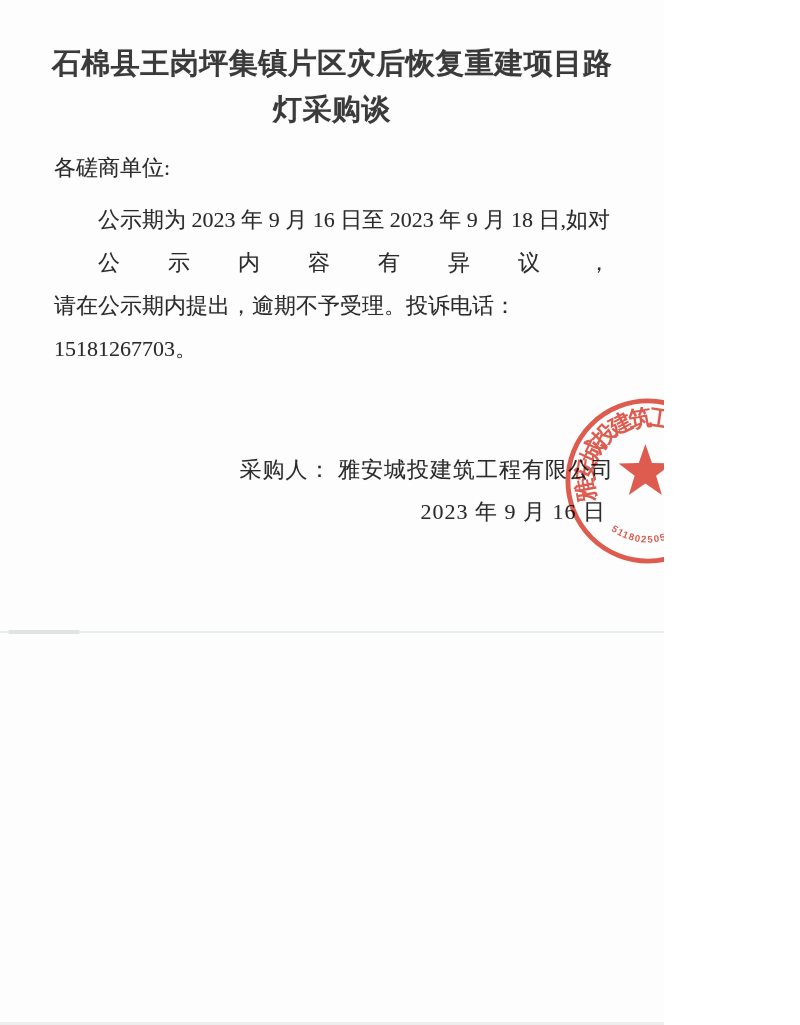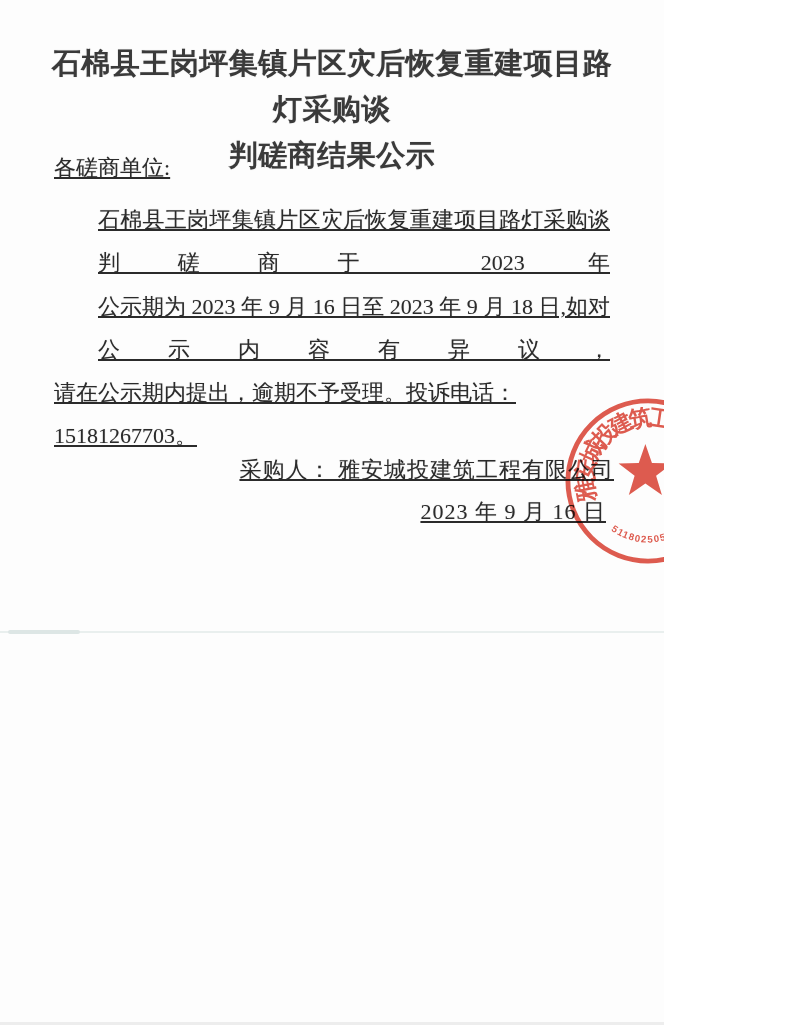--- a/index.html
+++ b/index.html
@@ -36,21 +36,21 @@
   
   .body-text {
     position: absolute;
     top: 146px;
     left: 54px;
     right: 54px;
     font-size: 22px;
     line-height: 43px;
     text-shadow: 0 0 1px rgba(60,60,60,0.30);
   }
-  .line { display: block; text-decoration: underline; }
+  .line { display: block; }
   .salutation { margin-bottom: 9px; }
   .indent { padding-left: 44px; }
   .just {
     text-align: justify;
     text-align-last: justify;
   }
   .para2 { margin-top: 1px; }
   
   .signature {
     position: absolute;
@@ -122,26 +122,24 @@
     background: #ededed;
   }
 </style>
 </head>
 <body>
 
 <div class="page">
 
   <h1 class="doc-title">
     <span>石棉县王岗坪集镇片区灾后恢复重建项目路灯采购谈</span>
-    <span>判磋商结果公示</span>
   </h1>
 
   <div class="body-text">
     <span class="line salutation">各磋商单位:</span>
-    <span class="line indent just">石棉县王岗坪集镇片区灾后恢复重建项目路灯采购谈判磋商于 2023 年</span>
     <span class="line indent just para2">公示期为 2023 年 9 月 16 日至 2023 年 9 月 18 日,如对公示内容有异议，</span>
     <span class="line">请在公示期内提出，逾期不予受理。投诉电话：15181267703。</span>
   </div>
 
   <div class="signature">
     <span class="line">采购人： 雅安城投建筑工程有限公司</span>
     <span class="line date-line">2023 年 9 月 16 日</span>
   </div>
 
   <svg class="seal" viewBox="0 0 200 200" xmlns="http://www.w3.org/2000/svg" aria-hidden="true">

